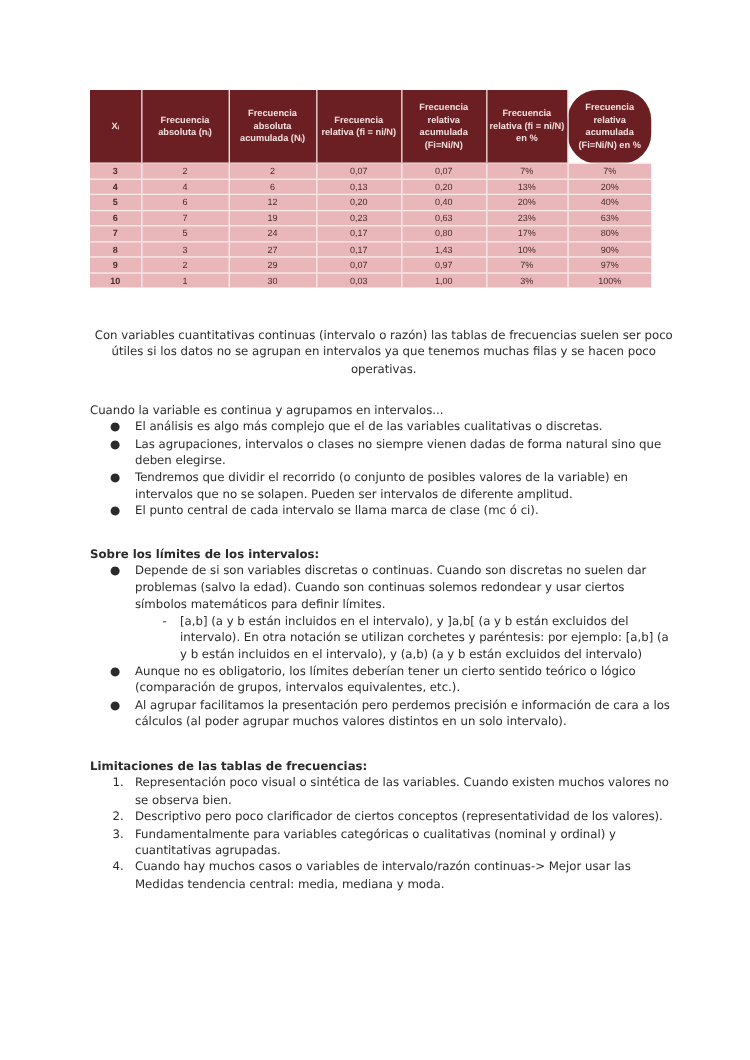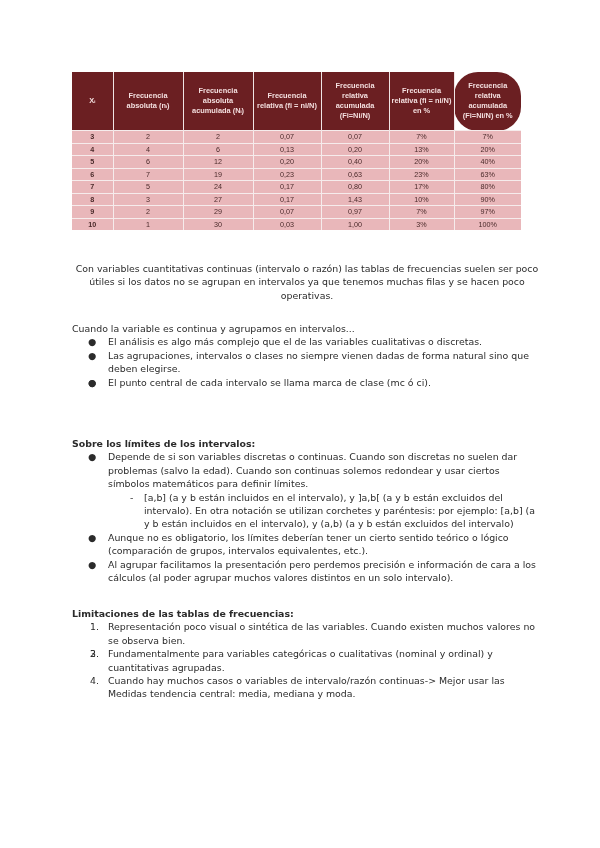--- a/index.html
+++ b/index.html
@@ -133,21 +133,21 @@
 
 <div class="text" style="top:262px;text-align:center;">
   <p class="p">Con variables cuantitativas continuas (intervalo o razón) las tablas de frecuencias suelen ser poco útiles si los datos no se agrupan en intervalos ya que tenemos muchas filas y se hacen poco operativas.</p>
 </div>
 
 <div class="text" style="top:322px;">
   <p class="p">Cuando la variable es continua y agrupamos en intervalos...</p>
   <ul class="bullets">
     <li><span class="bullet">●</span><span>El análisis es algo más complejo que el de las variables cualitativas o discretas.</span></li>
     <li><span class="bullet">●</span><span>Las agrupaciones, intervalos o clases no siempre vienen dadas de forma natural sino que deben elegirse.</span></li>
-    <li><span class="bullet">●</span></li>
+    <li><span class="bullet">●</span><span>Tendremos que dividir el recorrido (o conjunto de posibles valores de la variable) en intervalos que no se solapen. Pueden ser intervalos de diferente amplitud.</span></li>
     <li><span class="bullet">●</span><span>El punto central de cada intervalo se llama marca de clase (mc ó ci).</span></li>
   </ul>
 </div>
 
 <div class="text" style="top:437px;">
   <p class="heading">Sobre los límites de los intervalos:</p>
   <ul class="bullets">
     <li>
       <span class="bullet">●</span><span>Depende de si son variables discretas o continuas. Cuando son discretas no suelen dar problemas (salvo la edad). Cuando son continuas solemos redondear y usar ciertos símbolos matemáticos para definir límites.</span>
       <ul class="sub">
@@ -156,17 +156,17 @@
     </li>
     <li><span class="bullet">●</span><span>Aunque no es obligatorio, los límites deberían tener un cierto sentido teórico o lógico (comparación de grupos, intervalos equivalentes, etc.).</span></li>
     <li><span class="bullet">●</span><span>Al agrupar facilitamos la presentación pero perdemos precisión e información de cara a los cálculos (al poder agrupar muchos valores distintos en un solo intervalo).</span></li>
   </ul>
 </div>
 
 <div class="text" style="top:607px;">
   <p class="heading">Limitaciones de las tablas de frecuencias:</p>
   <ol class="nums">
     <li><span class="num">1.</span><span>Representación poco visual o sintética de las variables. Cuando existen muchos valores no se observa bien.</span></li>
-    <li><span class="num">2.</span></li>
+    <li><span class="num">2.</span><span>Descriptivo pero poco clarificador de ciertos conceptos (representatividad de los valores).</span></li>
     <li><span class="num">3.</span><span>Fundamentalmente para variables categóricas o cualitativas (nominal y ordinal) y cuantitativas agrupadas.</span></li>
     <li><span class="num">4.</span><span>Cuando hay muchos casos o variables de intervalo/razón continuas-&gt; Mejor usar las Medidas tendencia central: media, mediana y moda.</span></li>
   </ol>
 </div>
 
 </body></html>

